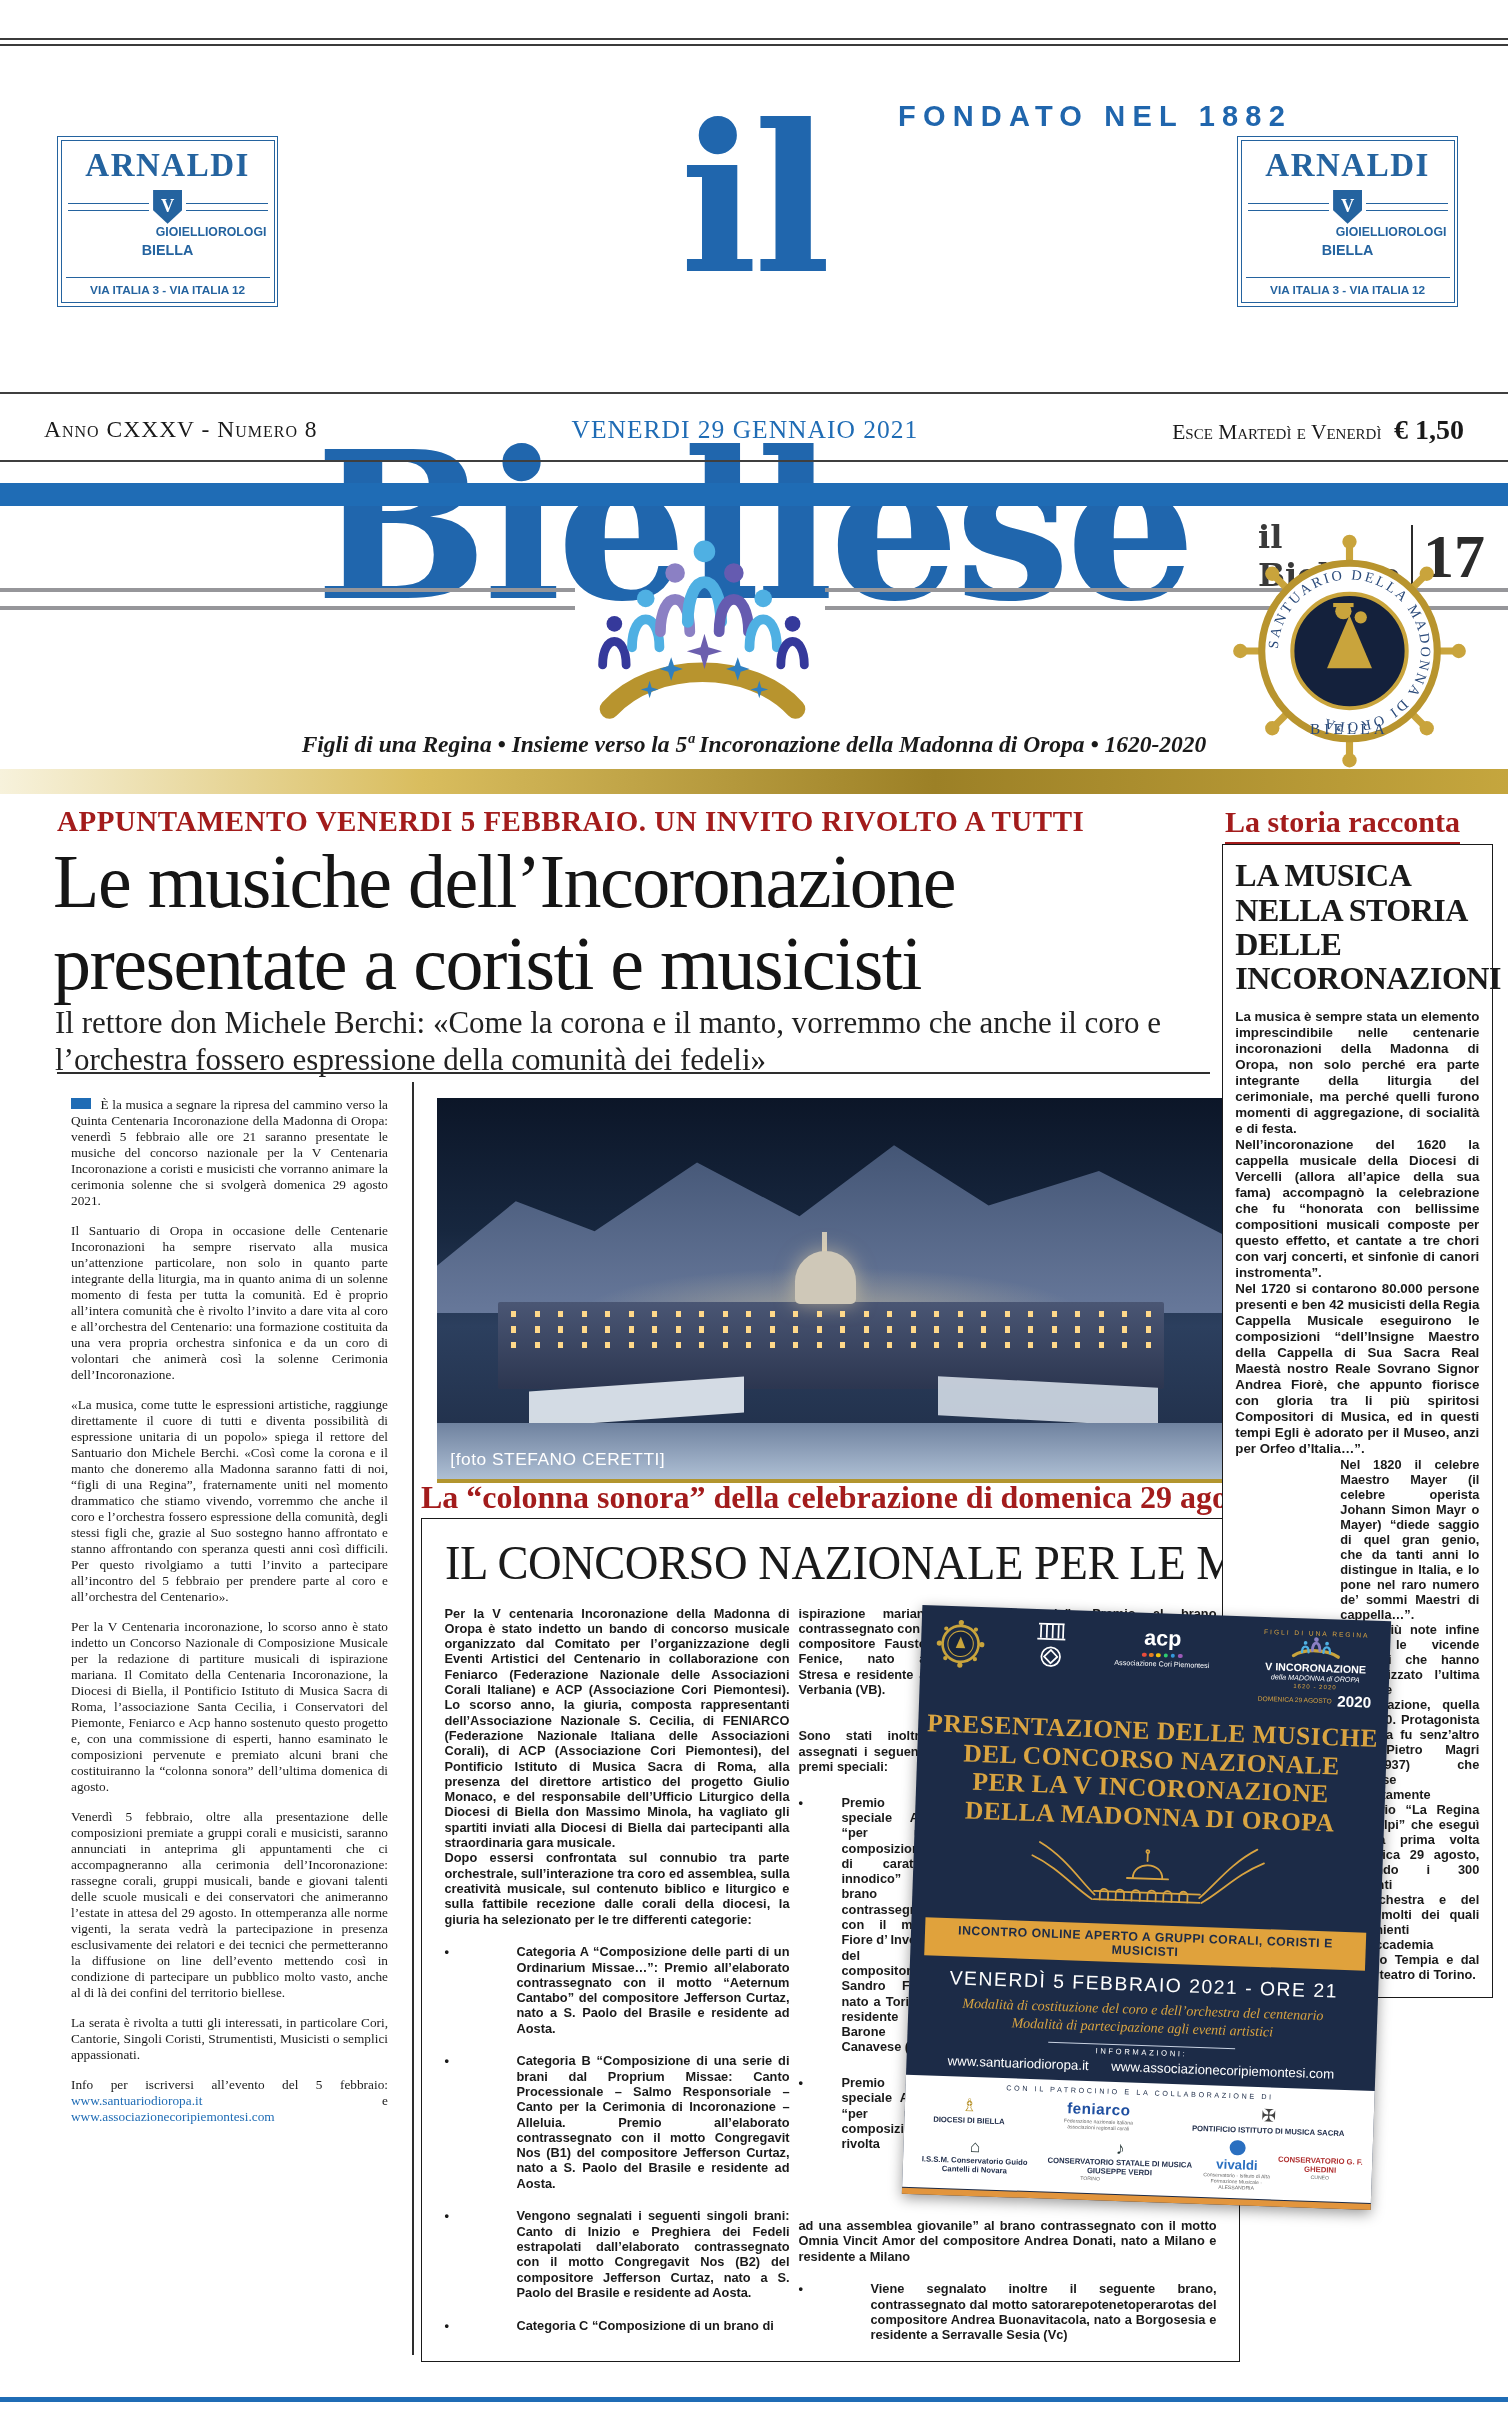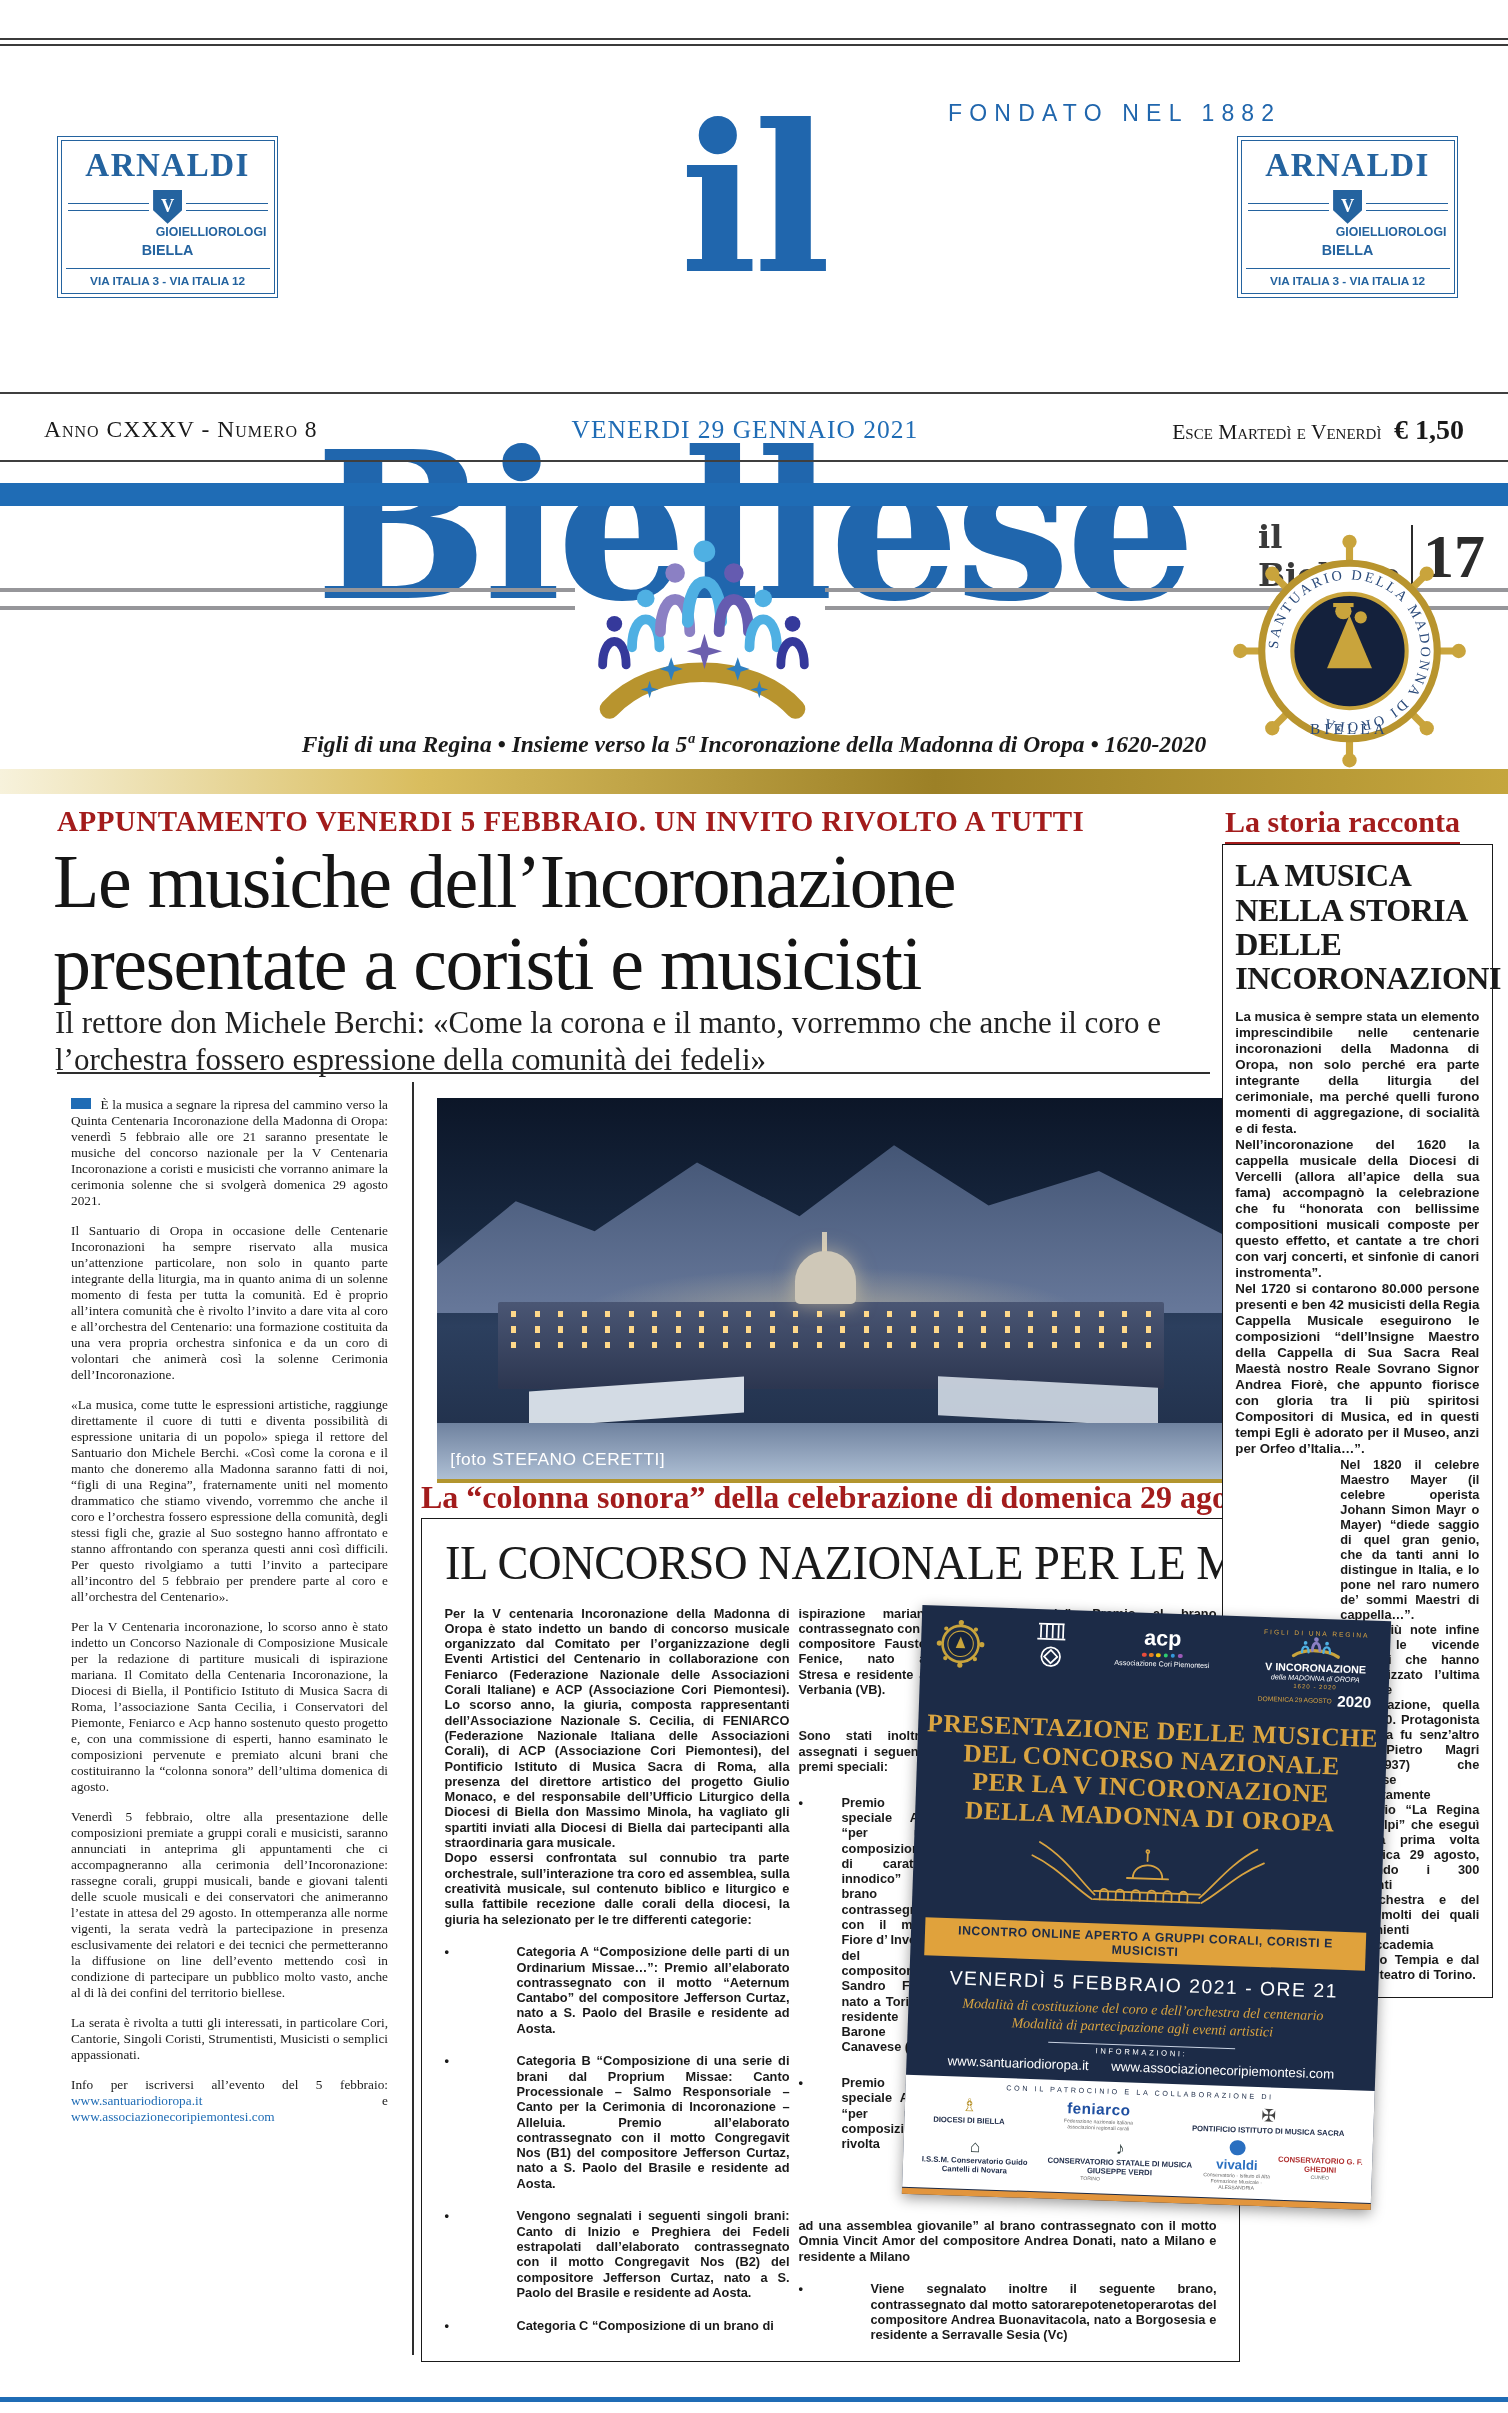--- a/index.html
+++ b/index.html
@@ -9,35 +9,35 @@
 
   
   .dblrule{border-top:2px solid #3b3b3b;border-bottom:2px solid #3b3b3b;height:4.1px}
   .thinrule{border-top:2px solid #3f3f3f;height:0}
   .bluebar{background:#1f6cb5}
 
   
   #masthead-title{left:276px;top:36px;width:955px;height:337px;text-align:center;
     font-family:"DejaVu Serif",serif;font-weight:bold;color:#2066ad;
     font-size:204px;line-height:327px;letter-spacing:-4.1px}
-  #founded{left:948px;top:100px;color:#2066ad;font-weight:normal;font-size:23px;
+  #founded{left:898px;top:100px;color:#2066ad;font-weight:bold;font-size:29px;
     letter-spacing:7.2px;font-family:"Liberation Sans",sans-serif}
   .arnaldi{width:214px;border:1.5px solid #24639f;background:#fff;padding:2.6px}
   .arnaldi .inner{border:1px solid #24639f;text-align:center;padding:6.1px 4.1px 5.1px}
   .arn-name{font-weight:bold;font-size:33px;color:#24639f;letter-spacing:1.5px}
   .arn-row{display:flex;align-items:center;gap:4.1px;margin:6.1px 2px 1px}
   .arn-line{flex:1;height:6.1px;border-top:1.5px solid #24639f;border-bottom:1.5px solid #24639f}
   .arn-shield{width:29px;height:34px;background:#24639f;color:#fff;font-weight:bold;
     display:flex;align-items:center;justify-content:center;font-size:18.4px;
     clip-path:polygon(0 0,100% 0,100% 60%,50% 100%,0 60%)}
   .arn-small{display:flex;justify-content:flex-end;color:#24639f;font-weight:bold;
     font-size:12.3px;padding:0 3.1px;font-family:"Liberation Sans",sans-serif}
   .arn-city{color:#24639f;font-weight:bold;font-size:14.3px;margin-top:3.1px;font-family:"Liberation Sans",sans-serif}
   .arn-addr{color:#24639f;font-weight:bold;font-size:11.8px;border-top:1px solid #24639f;
-    margin-top:10px;padding-top:5.1px;font-family:"Liberation Sans",sans-serif}
+    margin-top:19px;padding-top:5.1px;font-family:"Liberation Sans",sans-serif}
 
   #issue-row{left:44px;top:405px;width:1420px;height:49px;display:flex;
     justify-content:space-between;align-items:center}
   .issue-left{font-variant:small-caps;font-size:23.5px;letter-spacing:1px}
   .issue-center{color:#1f6cb5;font-size:25.5px;font-variant:small-caps;letter-spacing:1px}
   .issue-right{font-variant:small-caps;font-size:21.5px}
   .issue-price{font-weight:bold;font-size:28px;margin-left:7.2px}
 
   
   .grayrule{height:14.3px;border-top:4.6px solid #96969a;border-bottom:4.6px solid #96969a}

